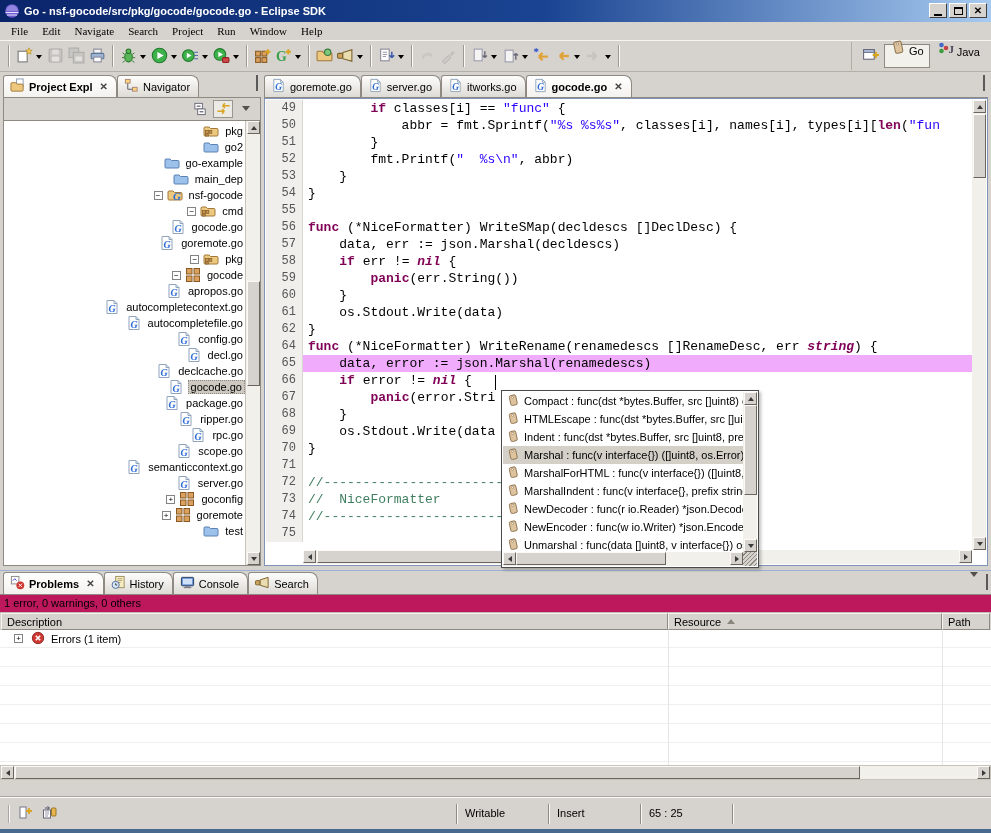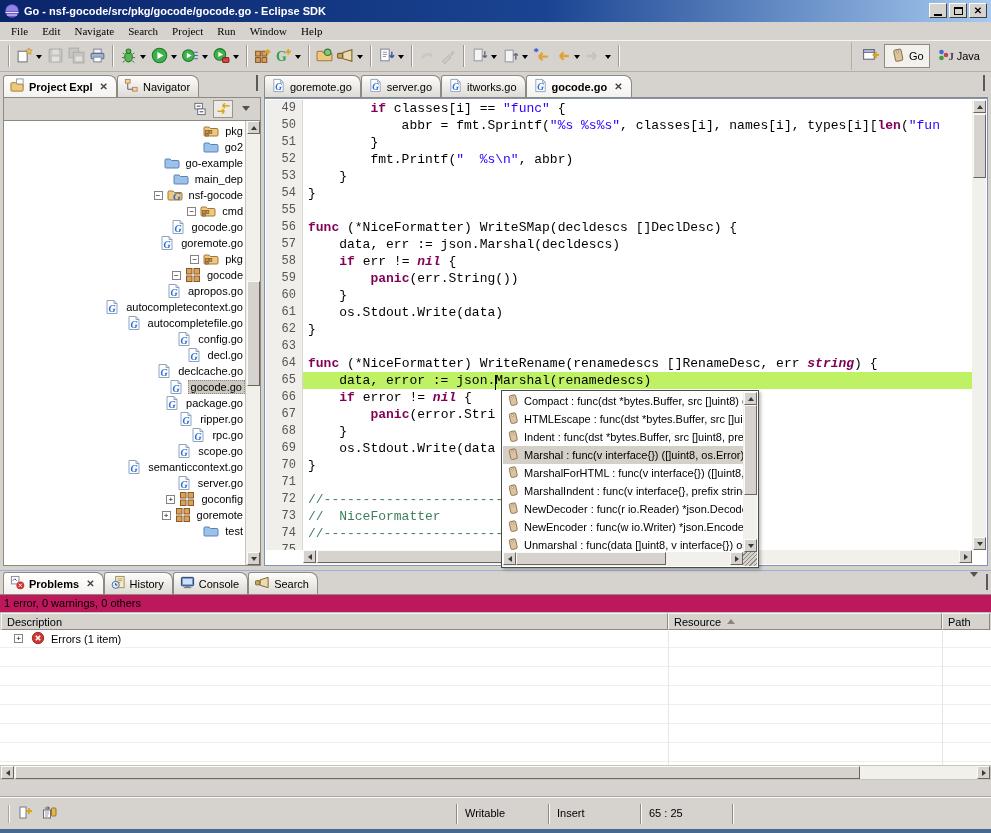--- a/index.html
+++ b/index.html
@@ -30,21 +30,21 @@
   .tb-sep { width:2px; height:22px; border-left:1px solid #9d9992; border-right:1px solid #fbfaf8; margin:0 4px; }
   .tb-group { display:flex; align-items:center; }
   .tb-btn { height:24px; display:flex; align-items:center; padding:0 2px; }
   .tb-btn svg { width:17px; height:17px; }
   .tb-btn.disabled svg { filter:grayscale(1) opacity(.45); }
   .dd { width:0; height:0; border:3px solid transparent; border-top:4px solid #000; margin:4px 1px 0 3px; }
 
   
   #perspbar { position:absolute; right:6px; top:42px; height:28px; display:flex; align-items:center; gap:3px;
     border-left:1px solid #b3afa7; padding-left:8px; }
-  .persp-btn { display:flex; align-items:center; gap:3px; padding:10px 5px; height:24px; }
+  .persp-btn { display:flex; align-items:flex-end; gap:3px; padding:10px 5px; height:24px; }
   .persp-btn svg { width:16px; height:16px; }
   .persp-btn.active { background:#f3f1ec; border:1px solid #8e8a82; }
 
   
   #main { position:absolute; top:72px; left:0; width:832px; height:498px; }
 
   
   .vtab { display:flex; align-items:center; gap:4px; padding:3px 8px 3px 6px; height:22px; margin-top:2px;
     background:linear-gradient(#fdfdfc,#dedbd5); border:1px solid #8e8a82; border-bottom:none;
     border-radius:3px 8px 0 0; white-space:nowrap; }
@@ -87,21 +87,21 @@
 
   
   #editor { position:absolute; left:264px; top:0; width:724px; height:494px; }
   #ed-body { position:absolute; top:26px; left:0; right:0; bottom:0; background:#fff; border:1px solid #8094b8; }
   #code { position:absolute; top:1px; left:1px; right:15px; bottom:15px; overflow:hidden;
     font-family:"Liberation Mono", monospace; font-size:13px; }
   .crow { height:17px; display:flex; }
   .lno { flex:0 0 37px; text-align:right; padding-right:6px; background:#f0efeb; border-right:1px solid #d8d6d0;
     color:#555; font-size:12px; line-height:17px; }
   .ctext { flex:1; padding-left:5px; white-space:pre; overflow:hidden; line-height:17px; }
-  .crow.cur .ctext { background:#bef264;font-family:Liberation Mono, monospace; }
+  .crow.cur .ctext { background:#f0abfc;font-family:Liberation Mono, monospace; }
   .seg-k { color:#7f0055; font-weight:bold; }
   .seg-t { color:#7f0055; font-weight:bold; font-style:italic; }
   .seg-s { color:#2a00ff; }
   .seg-c { color:#3f7f5f; }
   #caret { position:absolute; left:230px; top:276px; width:1px; height:15px; background:#000; z-index:5; }
   #ed-vscroll { position:absolute; top:1px; right:1px; width:14px; bottom:15px; background:#f2f0ea; }
   #ed-hscroll { position:absolute; left:38px; right:15px; bottom:1px; height:14px; background:#f2f0ea; }
 
   
   #popup { position:absolute; left:236px; top:291px; width:258px; height:178px; background:#fff;
@@ -779,24 +779,20 @@
               <span class="lno">60</span>
               <span class="ctext"><span>    }</span></span>
             </div>
             <div class="crow">
               <span class="lno">61</span>
               <span class="ctext"><span>    os.Stdout.Write(data)</span></span>
             </div>
             <div class="crow">
               <span class="lno">62</span>
               <span class="ctext"><span>}</span></span>
-            </div>
-            <div class="crow">
-              <span class="lno">63</span>
-              <span class="ctext"></span>
             </div>
             <div class="crow">
               <span class="lno">64</span>
               <span class="ctext"><span class="seg-k">func</span><span> (*NiceFormatter) WriteRename(renamedescs []RenameDesc, err </span><span class="seg-t">string</span><span>) {</span></span>
             </div>
             <div class="crow cur">
               <span class="lno">65</span>
               <span class="ctext"><span>    data, error := json.Marshal(renamedescs)</span></span>
             </div>
             <div class="crow">

